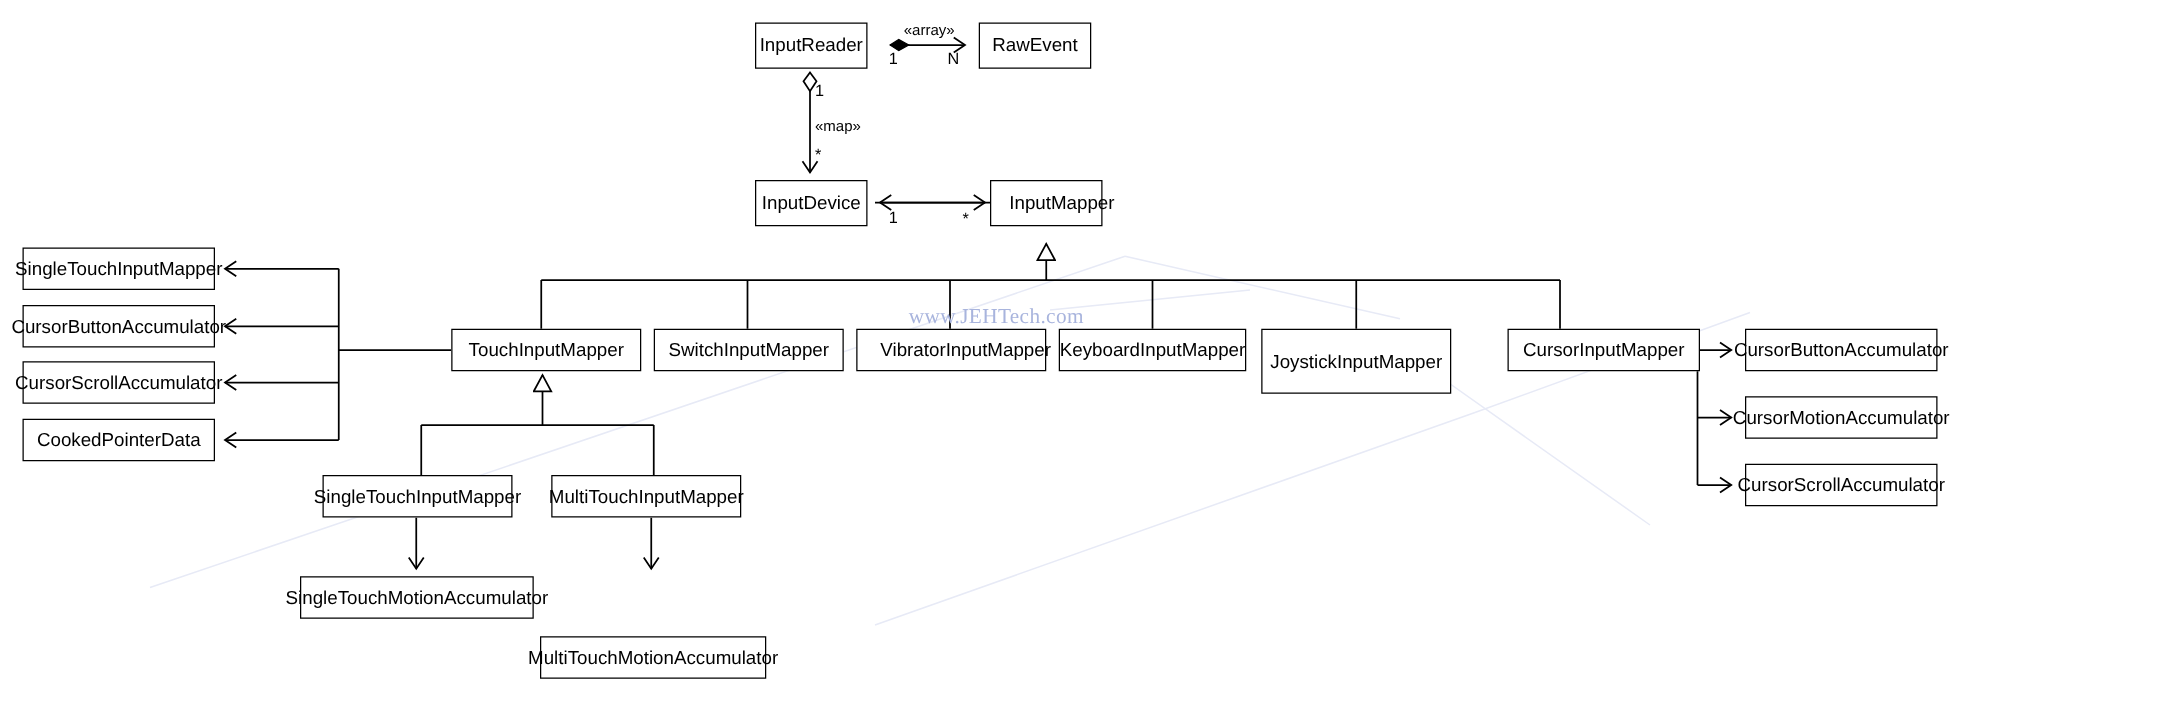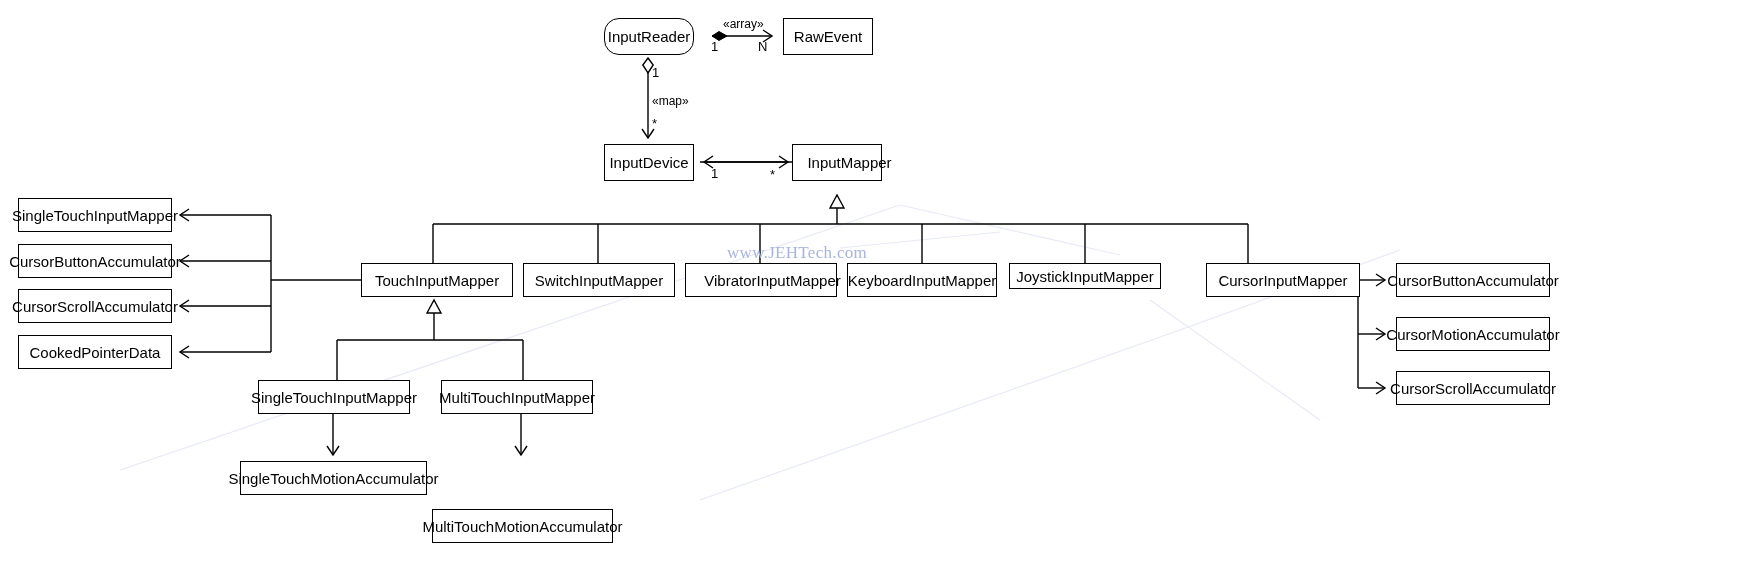--- a/index.html
+++ b/index.html
@@ -129,37 +129,37 @@
 
     <line x1="521" y1="414" x2="521" y2="455" stroke="#000" stroke-width="1.4" marker-end="url(#openArrowDown)"></line>
 
     <line x1="1325" y1="280" x2="1358" y2="280" stroke="#000" stroke-width="1.4"></line>
     <line x1="1358" y1="280" x2="1358" y2="388" stroke="#000" stroke-width="1.4"></line>
     <line x1="1358" y1="280" x2="1385" y2="280" stroke="#000" stroke-width="1.4" marker-end="url(#openArrow)"></line>
     <line x1="1358" y1="334" x2="1385" y2="334" stroke="#000" stroke-width="1.4" marker-end="url(#openArrow)"></line>
     <line x1="1358" y1="388" x2="1385" y2="388" stroke="#000" stroke-width="1.4" marker-end="url(#openArrow)"></line>
   </svg>
 
-  <div class="uml-box" style="left:604px; top:18px; width:90px; height:37px;border-radius:15px;">InputReader</div>
+  <div class="uml-box" style="left:604px; top:18px; width:90px; height:37px;">InputReader</div>
 
   <div class="uml-box" style="left:783px; top:18px; width:90px; height:37px;">RawEvent</div>
 
   <div class="uml-box" style="left:604px; top:144px; width:90px; height:37px;">InputDevice</div>
 
   <div class="uml-box" style="left:792px; top:144px; width:90px; height:37px;padding-left:25px;">InputMapper</div>
 
   <div class="uml-box" style="left:361px; top:263px; width:152px; height:34px;">TouchInputMapper</div>
 
   <div class="uml-box" style="left:523px; top:263px; width:152px; height:34px;">SwitchInputMapper</div>
 
   <div class="uml-box" style="left:685px; top:263px; width:152px; height:34px;padding-left:23px;">VibratorInputMapper</div>
 
   <div class="uml-box" style="left:847px; top:263px; width:150px; height:34px;">KeyboardInputMapper</div>
 
-  <div class="uml-box" style="left:1009px; top:263px; width:152px; height:26px;">JoystickInputMapper</div>
+  <div class="uml-box" style="left:1009px; top:263px; width:152px; height:52px;">JoystickInputMapper</div>
 
   <div class="uml-box" style="left:1206px; top:263px; width:154px; height:34px;">CursorInputMapper</div>
 
   <div class="uml-box" style="left:258px; top:380px; width:152px; height:34px;">SingleTouchInputMapper</div>
 
   <div class="uml-box" style="left:441px; top:380px; width:152px; height:34px;">MultiTouchInputMapper</div>
 
   <div class="uml-box" style="left:240px; top:461px; width:187px; height:34px;">SingleTouchMotionAccumulator</div>
 
   <div class="uml-box" style="left:432px; top:461px; width:181px; height:34px;margin-top:48px;">MultiTouchMotionAccumulator</div>

